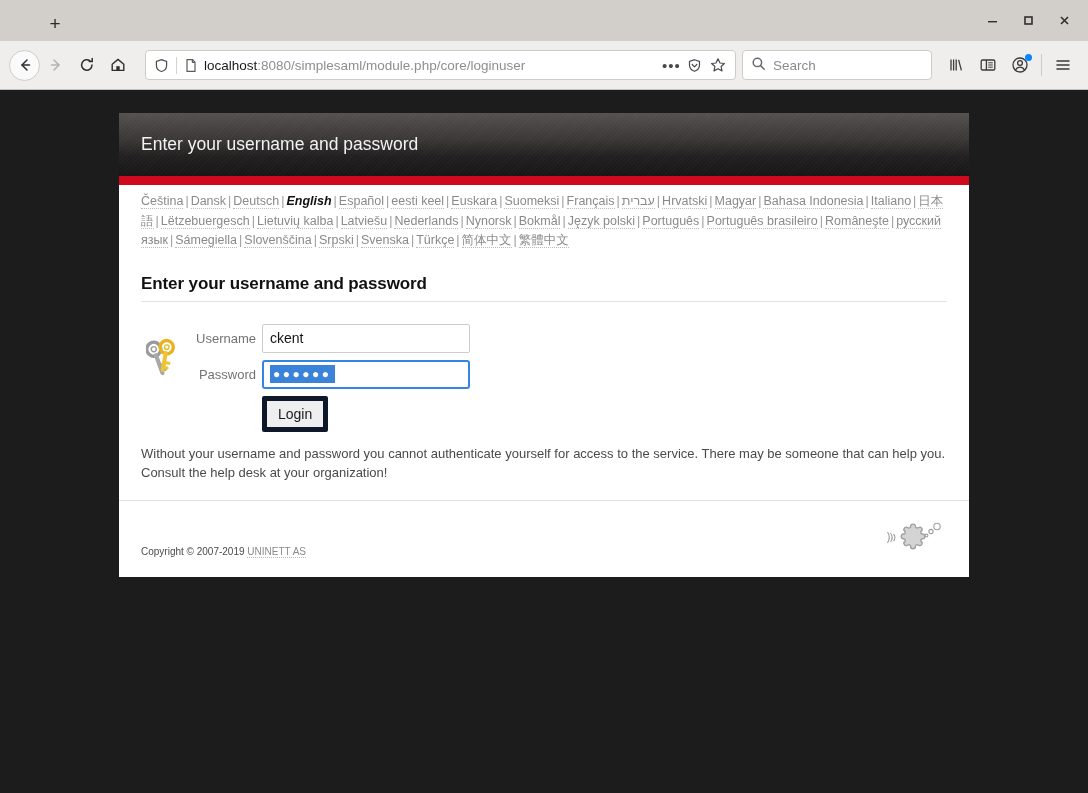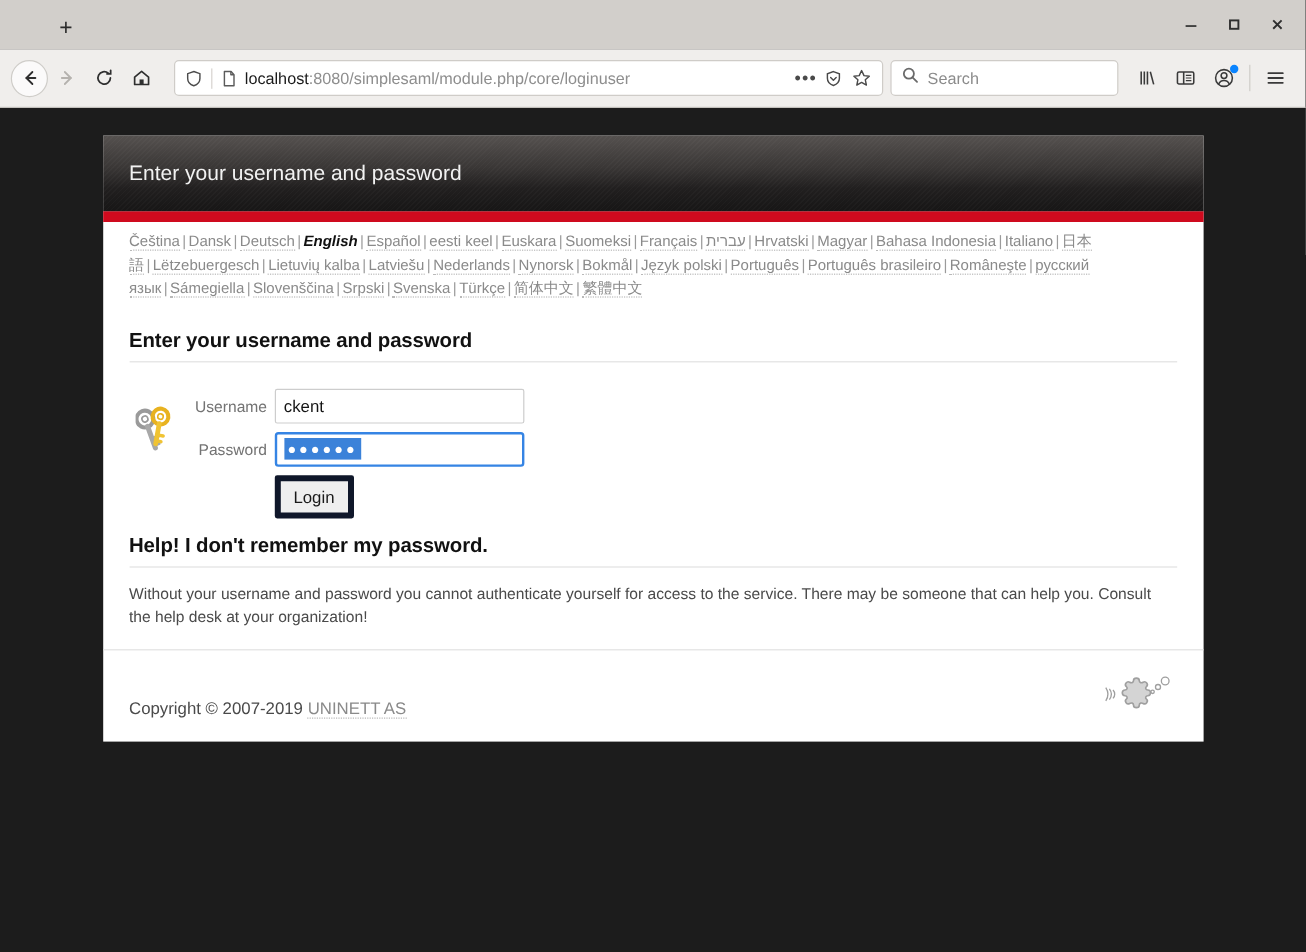--- a/index.html
+++ b/index.html
@@ -156,21 +156,21 @@
   .tool-sep { width: 1px; height: 22px; background: #cfccc8; margin: 0 5px; }
 
   
   .viewport {
     flex: 1 1 auto;
     background: #1c1c1c;
     padding: 23px 0 0 0;
     overflow: hidden;
   }
   .page-card {
-    width: 917px;
+    width: 850px;
     margin: 0 auto;
     background: #ffffff;
   }
 
   
   .ssp-header {
     height: 63px;
     background: linear-gradient(to bottom, #55514f 0%, #3a3736 42%, #211f1f 70%, #171616 100%);
     display: flex; align-items: center;
     padding-left: 22px;
@@ -288,21 +288,21 @@
     font-family: "Liberation Sans", sans-serif;
   }
 
   
   .ssp-footer {
     margin-top: 18px;
     border-top: 1px solid #e2e2e2;
     padding: 14px 22px 20px 22px;
     display: flex; align-items: flex-end; justify-content: space-between;
   }
-  .copyright { font-size: 14px; color: #4a4a4a; }
+  .copyright { font-size: 10px; color: #4a4a4a; }
   .copyright a {
     color: #8a8a8a; text-decoration: none;
     border-bottom: 1px dotted #b9b9b9; cursor: pointer;
   }
   .uninett-logo { width: 62px; height: 42px; }
 </style>
 </head>
 <body>
 
 <div id="browser-window">
@@ -483,21 +483,20 @@
                 <span class="pw-selection">●●●●●●</span>
               </div>
             </div>
 
             <div class="login-btn-row">
               <button class="login-btn">Login</button>
             </div>
           </div>
         </div>
 
-        <h2 class="ssp-h2">Help! I don't remember my password.</h2>
         <p class="ssp-p">Without your username and password you cannot authenticate yourself for access to the service. There may be someone that can help you. Consult the help desk at your organization!</p>
 
       </div>
 
       <div class="ssp-footer">
         <div class="copyright">
           <span>Copyright © 2007-2019</span>
           <a>UNINETT AS</a>
         </div>
         <div class="uninett-logo">

